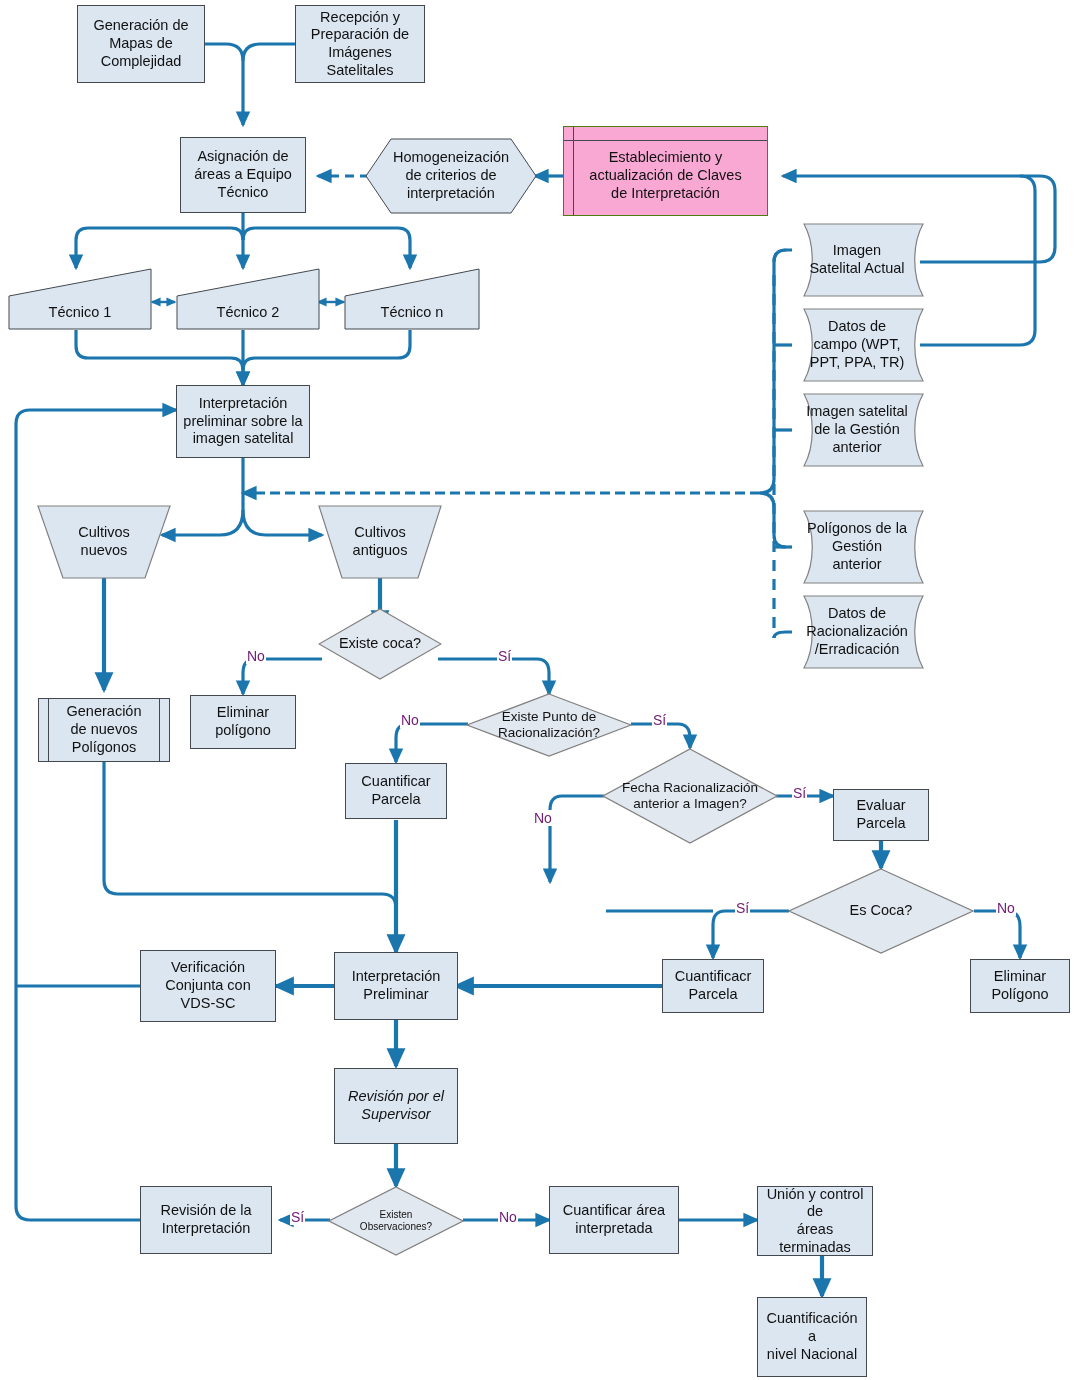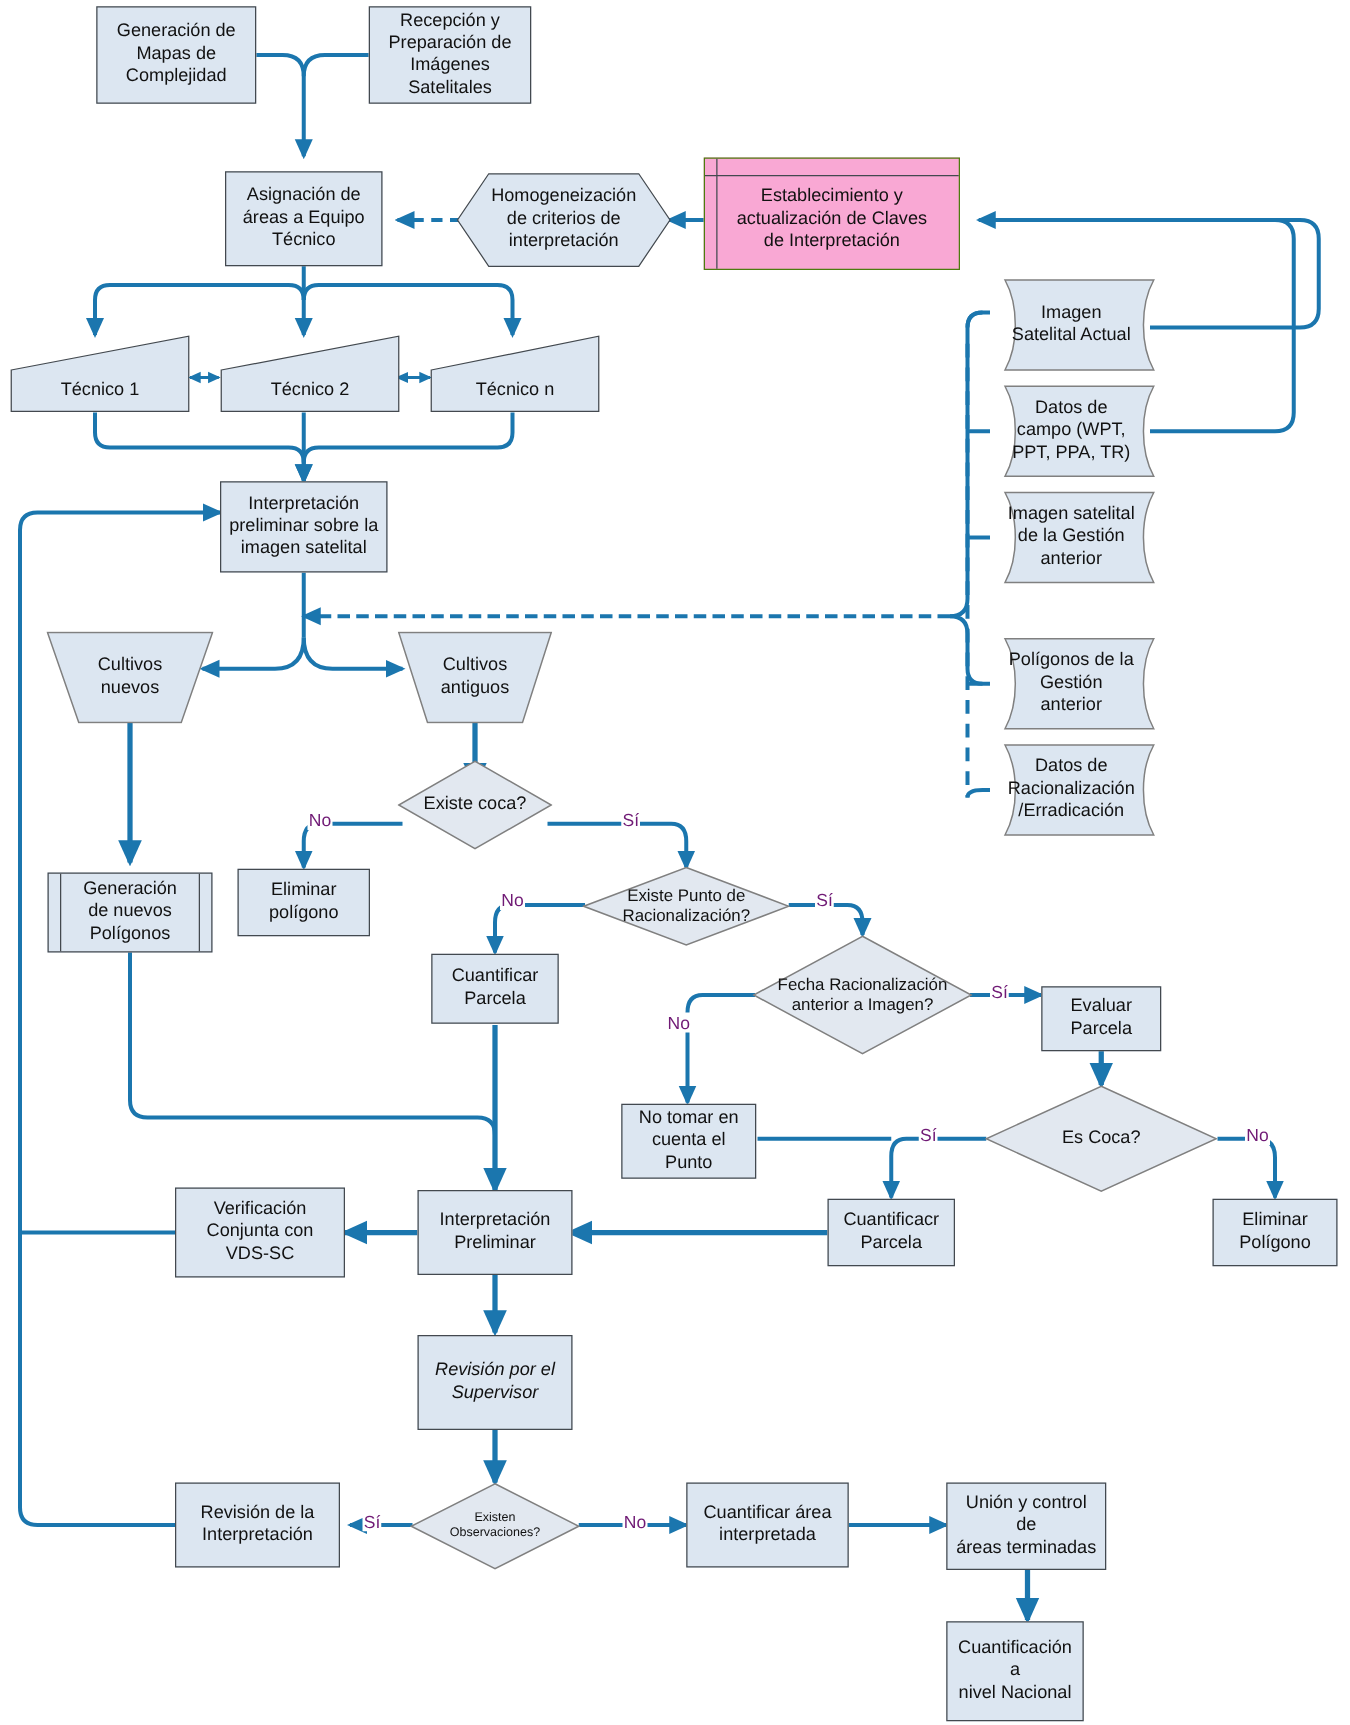--- a/index.html
+++ b/index.html
@@ -286,25 +286,20 @@
     </svg>
     <span class="lbl" style="font-size:13.5px;">Fecha Racionalización
 anterior a Imagen?</span>
   </div>
 
   <div class="node rect" style="left:833px;top:768px;width:96px;height:52px;margin-top:21px;">
     <span class="lbl">Evaluar
 Parcela</span>
   </div>
 
-  <div class="node rect" style="left:497px;top:883px;width:108px;height:60px;">
-    <span class="lbl">No tomar en
-cuenta el
-Punto</span>
-  </div>
 
   <div class="shapebox" style="left:788px;top:868px;width:186px;height:86px;">
     <svg width="186" height="86" viewBox="0 0 186 86">
       <polygon points="93,1 185,43 93,85 1,43" fill="#e2e8f0" stroke="#808080" stroke-width="1.2"></polygon>
     </svg>
     <span class="lbl">Es Coca?</span>
   </div>
 
   <div class="node rect" style="left:662px;top:959px;width:102px;height:54px;">
     <span class="lbl">Cuantificacr
@@ -343,21 +338,21 @@
   <div class="node rect" style="left:140px;top:1186px;width:132px;height:68px;">
     <span class="lbl">Revisión de la
 Interpretación</span>
   </div>
 
   <div class="node rect" style="left:549px;top:1186px;width:130px;height:68px;">
     <span class="lbl">Cuantificar área
 interpretada</span>
   </div>
 
-  <div class="node rect" style="left:757px;top:1186px;width:128px;height:70px;">
+  <div class="node rect" style="left:757px;top:1186px;width:116px;height:70px;">
     <span class="lbl">Unión y control de
 áreas terminadas</span>
   </div>
 
   <div class="node rect" style="left:757px;top:1297px;width:110px;height:80px;">
     <span class="lbl">Cuantificación a
 nivel Nacional</span>
   </div>
 
   <div class="edgelabel" style="left:246px;top:648px;">No</div>

